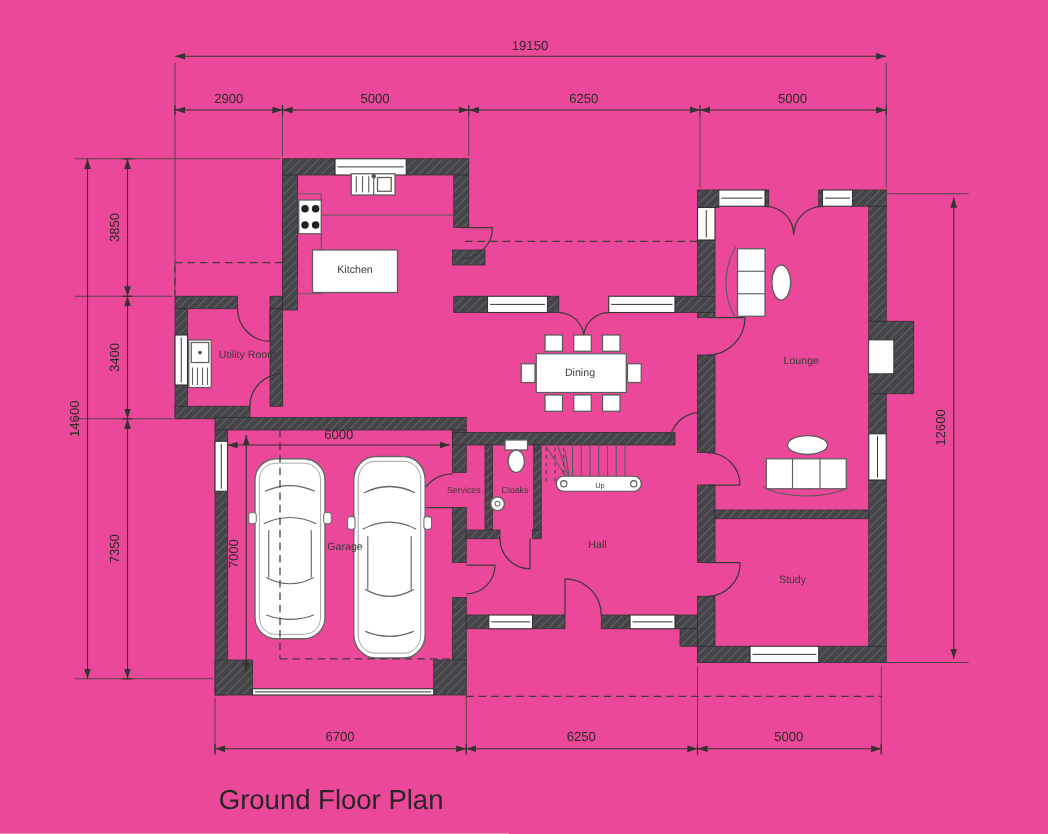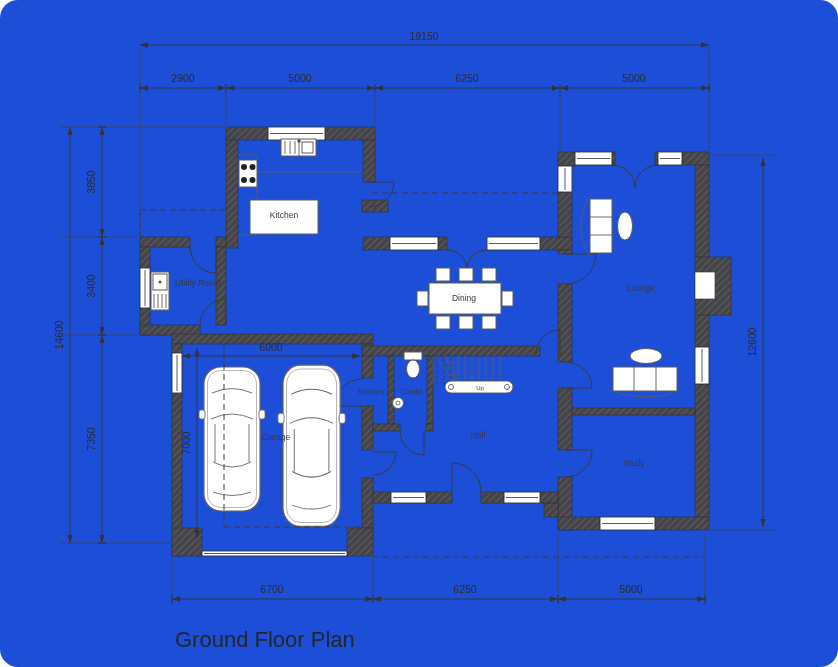--- a/index.html
+++ b/index.html
@@ -1,16 +1,16 @@
 <!DOCTYPE html>
 <html><head>
 <meta charset="utf-8">
 <style>
   html,body{margin:0;padding:0;background:#fbfbf9;}
-  .page{position:relative;width:838px;height:667px;background:#1d4ed8;overflow:hidden;border-radius:18px;}
+  .page{position:relative;width:838px;height:667px;background:#ec4899;overflow:hidden;}
   svg{display:block;}
   .wall{fill:url(#wallhatch);stroke:#2e2e32;stroke-width:.6;}
   .win rect{fill:#ffffff;stroke:#333;stroke-width:.9;}
   .win line{stroke:#333;stroke-width:.8;}
   .door{fill:none;stroke:#3a3a3a;stroke-width:1;}
   .furn{fill:#ffffff;stroke:#5c5c5c;stroke-width:1;}
   .furnline{fill:none;stroke:#5c5c5c;stroke-width:.9;}
   .dash{fill:none;stroke:#3c3c3c;stroke-width:1;stroke-dasharray:6 4;}
   .dim{stroke:#333;stroke-width:.9;fill:none;}
   .ext{stroke:#444;stroke-width:.7;fill:none;}

